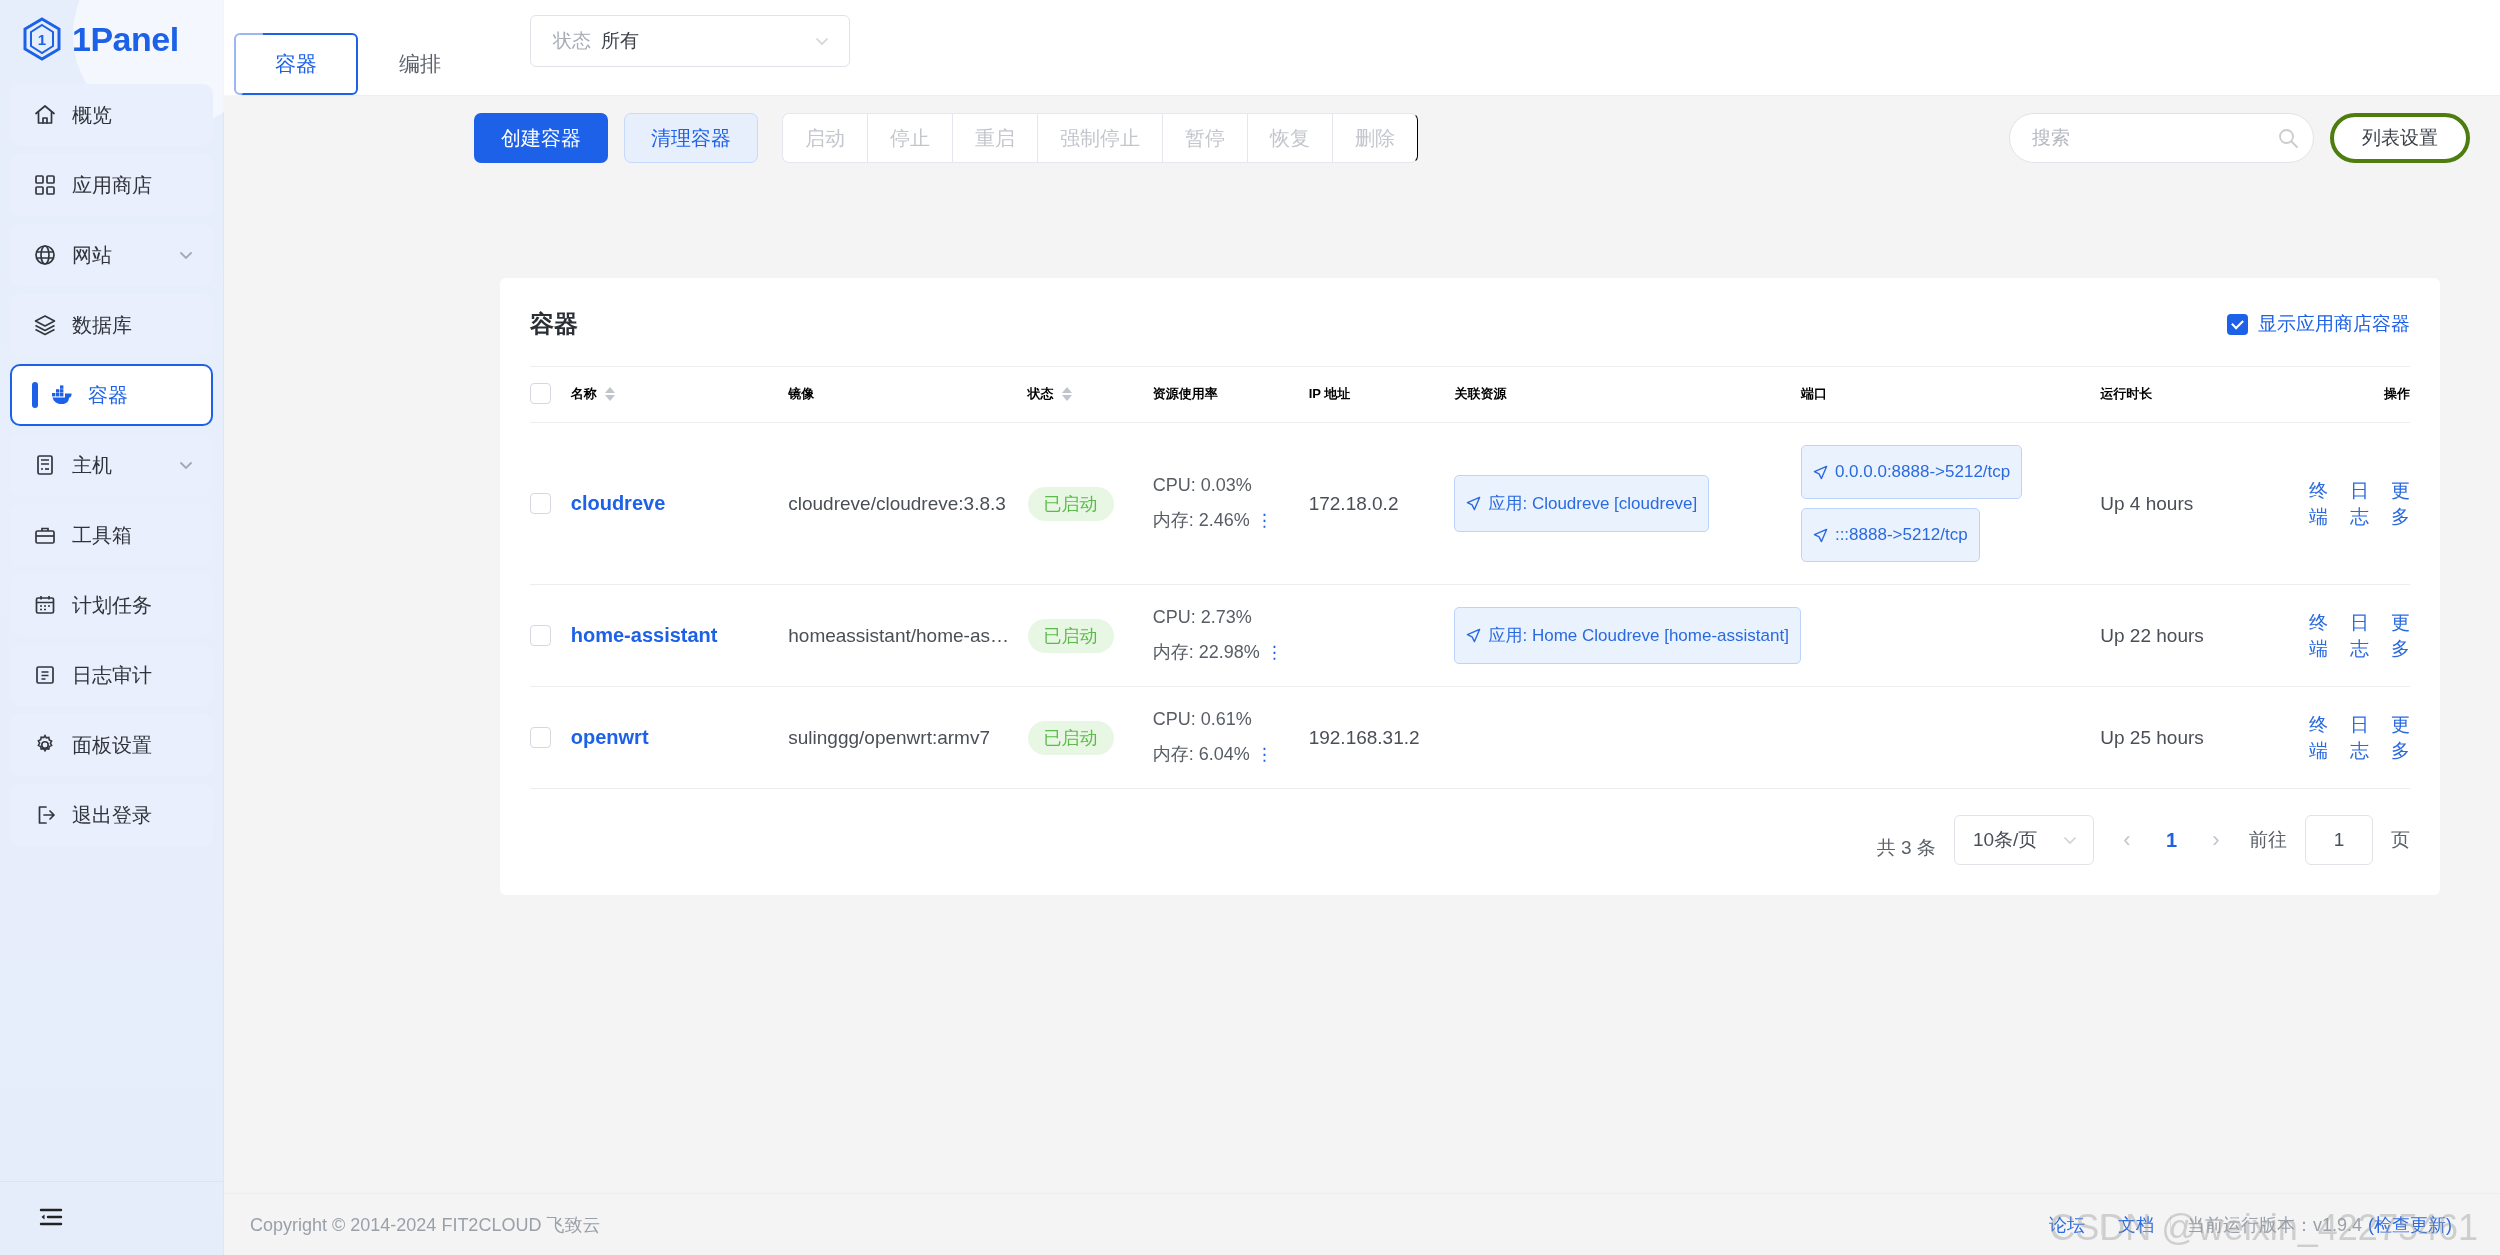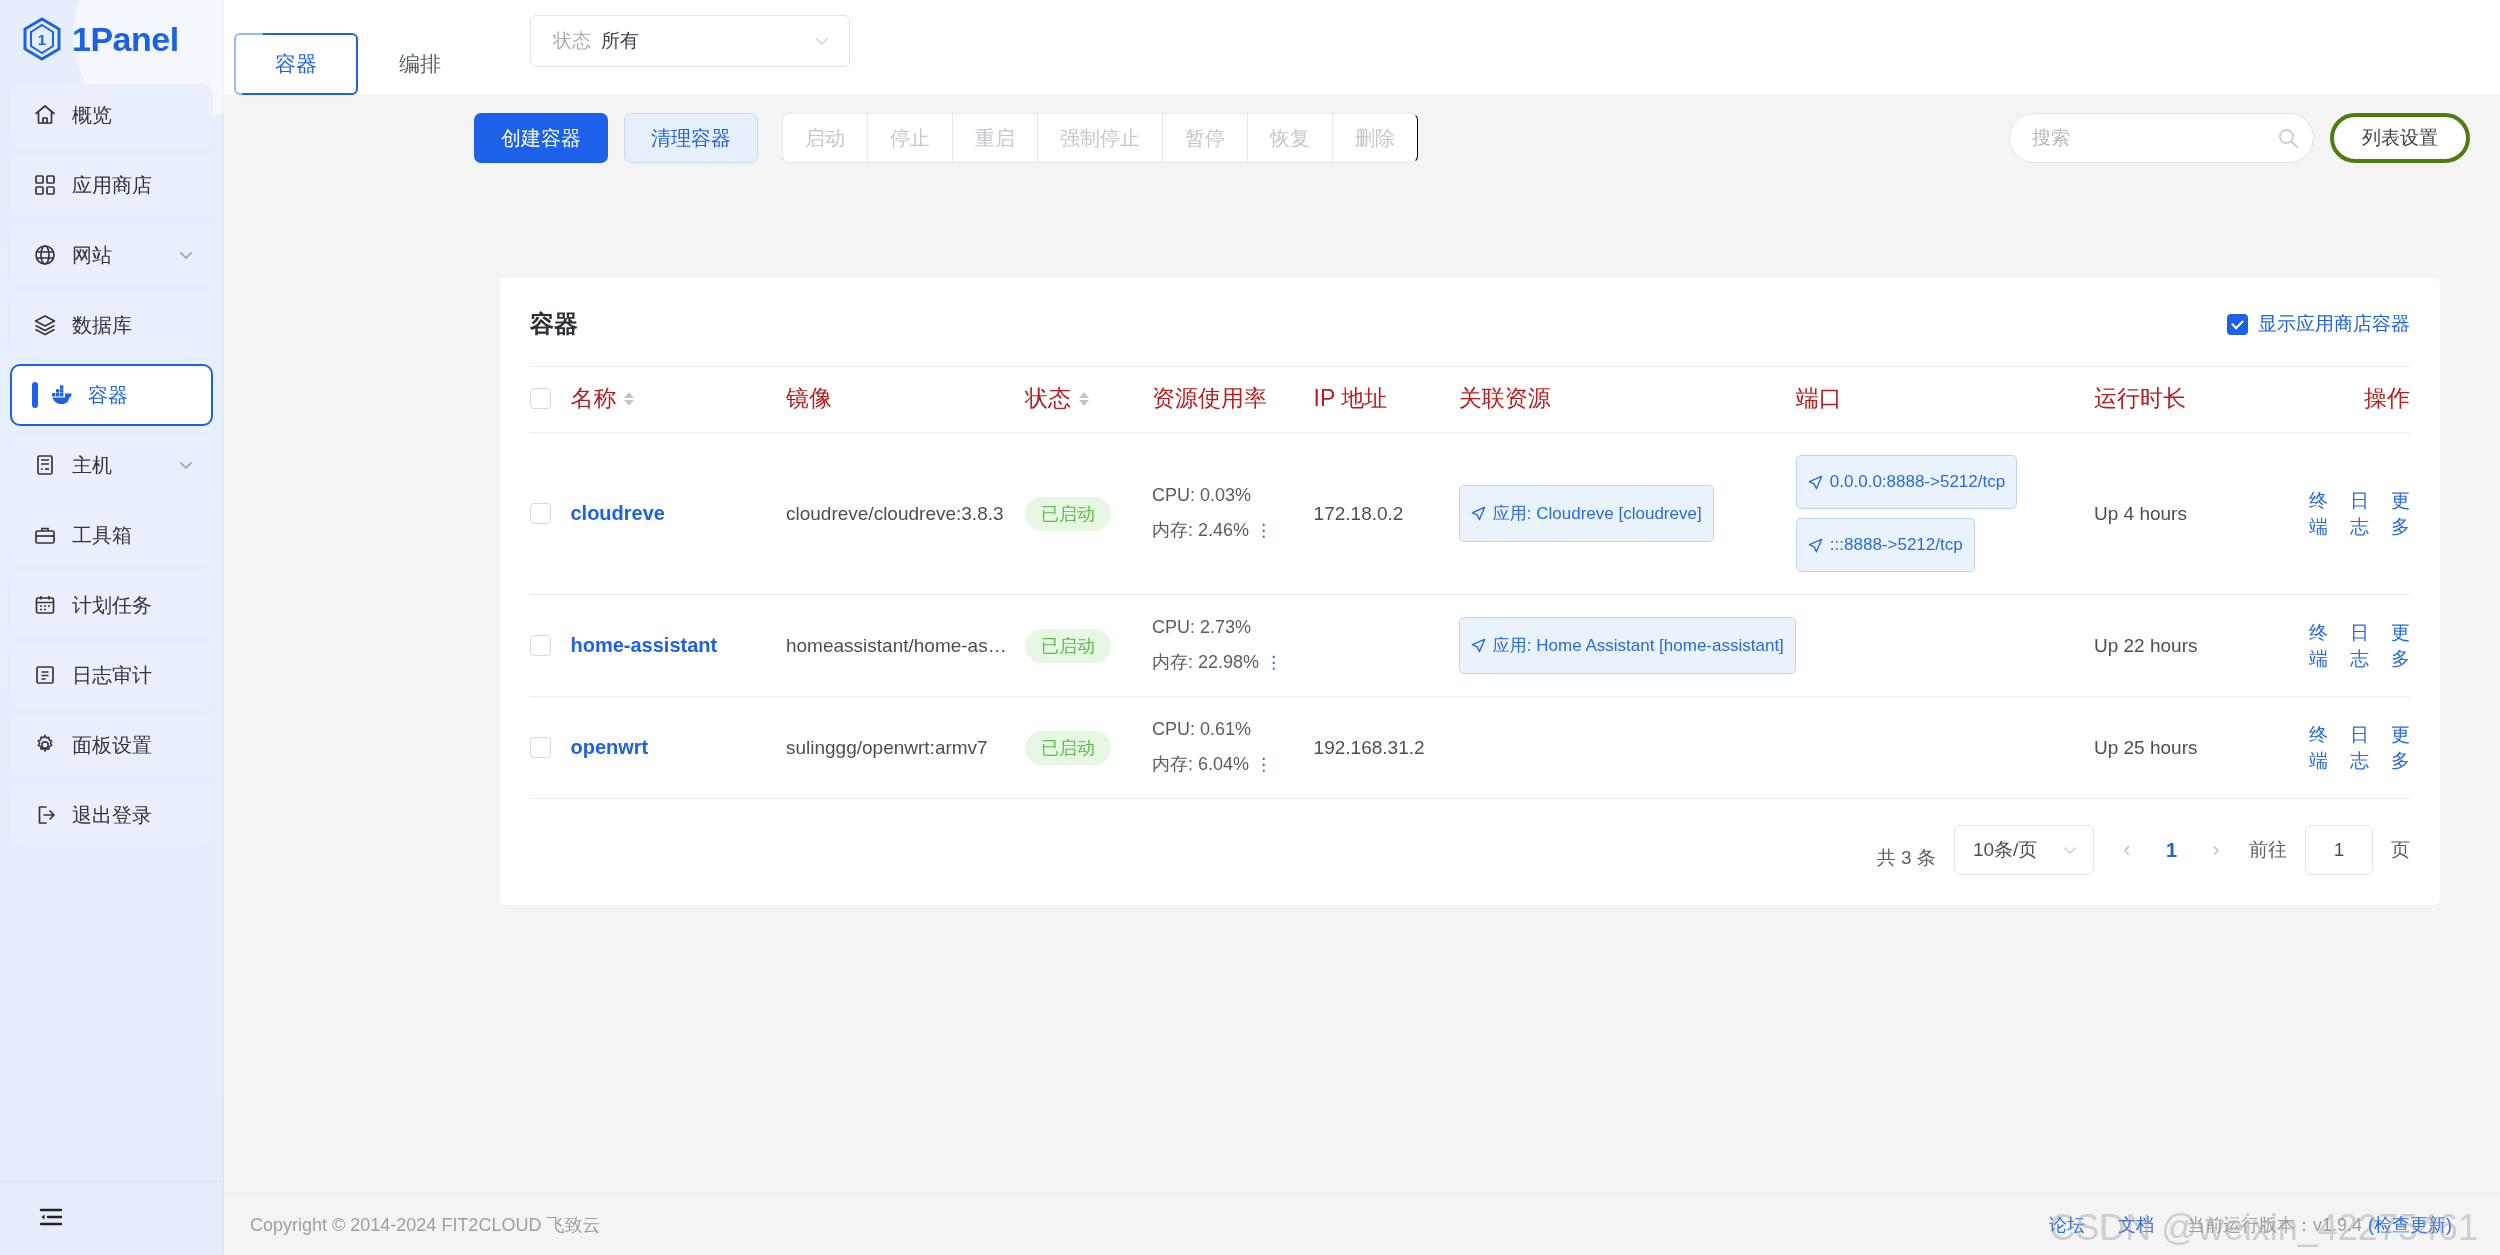--- a/index.html
+++ b/index.html
@@ -142,21 +142,21 @@
     display:flex; align-items:center; justify-content:center;
   }
   .checkbox::after {
     content:""; width: 9px; height: 5px; border-left: 2.5px solid #fff; border-bottom: 2.5px solid #fff;
     transform: rotate(-45deg) translate(1px,-1px);
   }
   .chk-label { font-size: 19px; color: #1d61e8; }
 
   table { width: 100%; border-collapse: collapse; }
   thead th {
-    text-align: left; font-size: 23px; color: #b91c1c; font-weight: 400;
+    text-align: left; font-size: 13px; color: #000000; font-weight: 700;
     padding: 16px 0 18px 0; border-top: 1px solid #ebedf0; border-bottom: 1px solid #ebedf0;
     white-space: nowrap;
   }
   .th-inner { display: inline-flex; align-items: center; gap: 8px;}
   .sorter { display: inline-flex; flex-direction: column; gap: 2px; }
   .sorter i { width:0;height:0;border-left:5px solid transparent;border-right:5px solid transparent; display:block;}
   .sorter i.up { border-bottom: 6px solid #c0c4cc; }
   .sorter i.dn { border-top: 6px solid #c0c4cc; }
 
   tbody td {
@@ -605,21 +605,21 @@
                 </div>
               </td>
               <td></td>
               <td>
                 <span class="tag">
                   <span class="nav-arrow">
                     <svg viewBox="0 0 16 16" width="15" height="15" fill="none" stroke="#2a6ae0" stroke-width="1.5" stroke-linejoin="round">
                         <path d="M14.5 1.5 1.5 7l5 2.5L9 14.5z"></path>
                       </svg>
                   </span>
-                  <span>应用: Home Assistant [home-assistant]</span>
+                  <span>应用: Home Cloudreve [home-assistant]</span>
                 </span>
               </td>
               <td></td>
               <td>Up 22 hours</td>
               <td>
                 <div class="ops">
                   <span class="op-link">终端</span>
                   <span class="op-link">日志</span>
                   <span class="op-link">更多</span>
                 </div>

